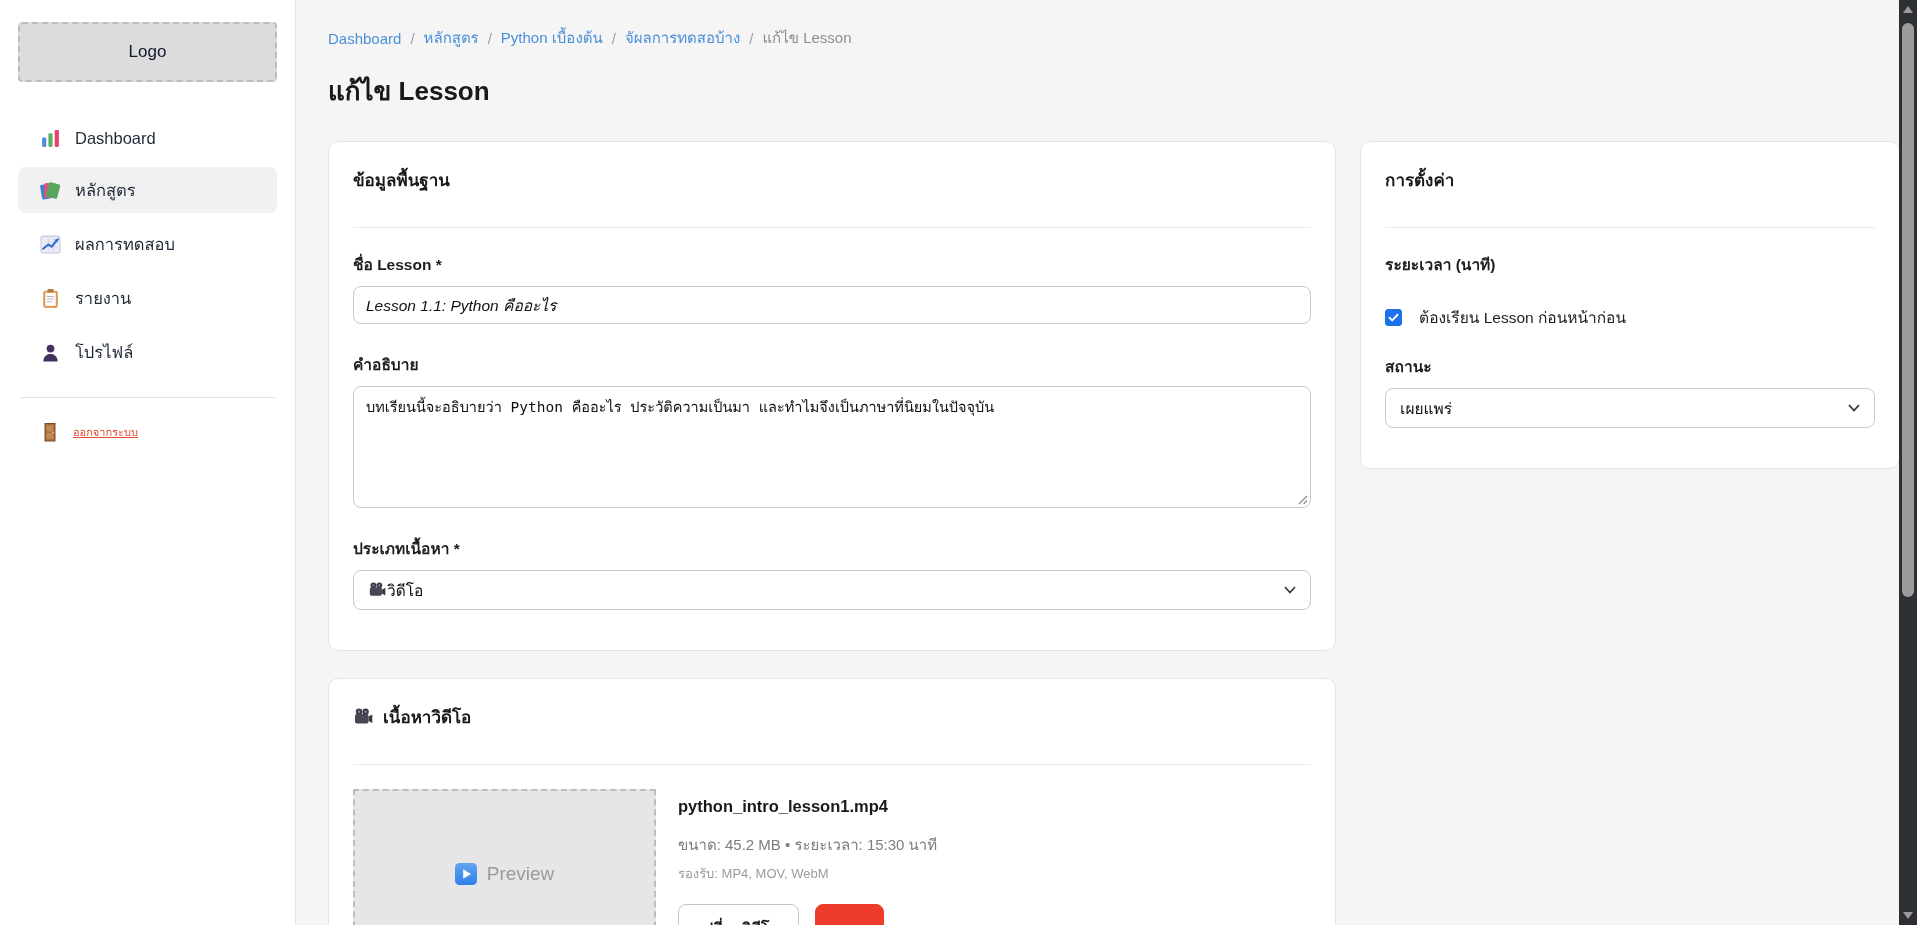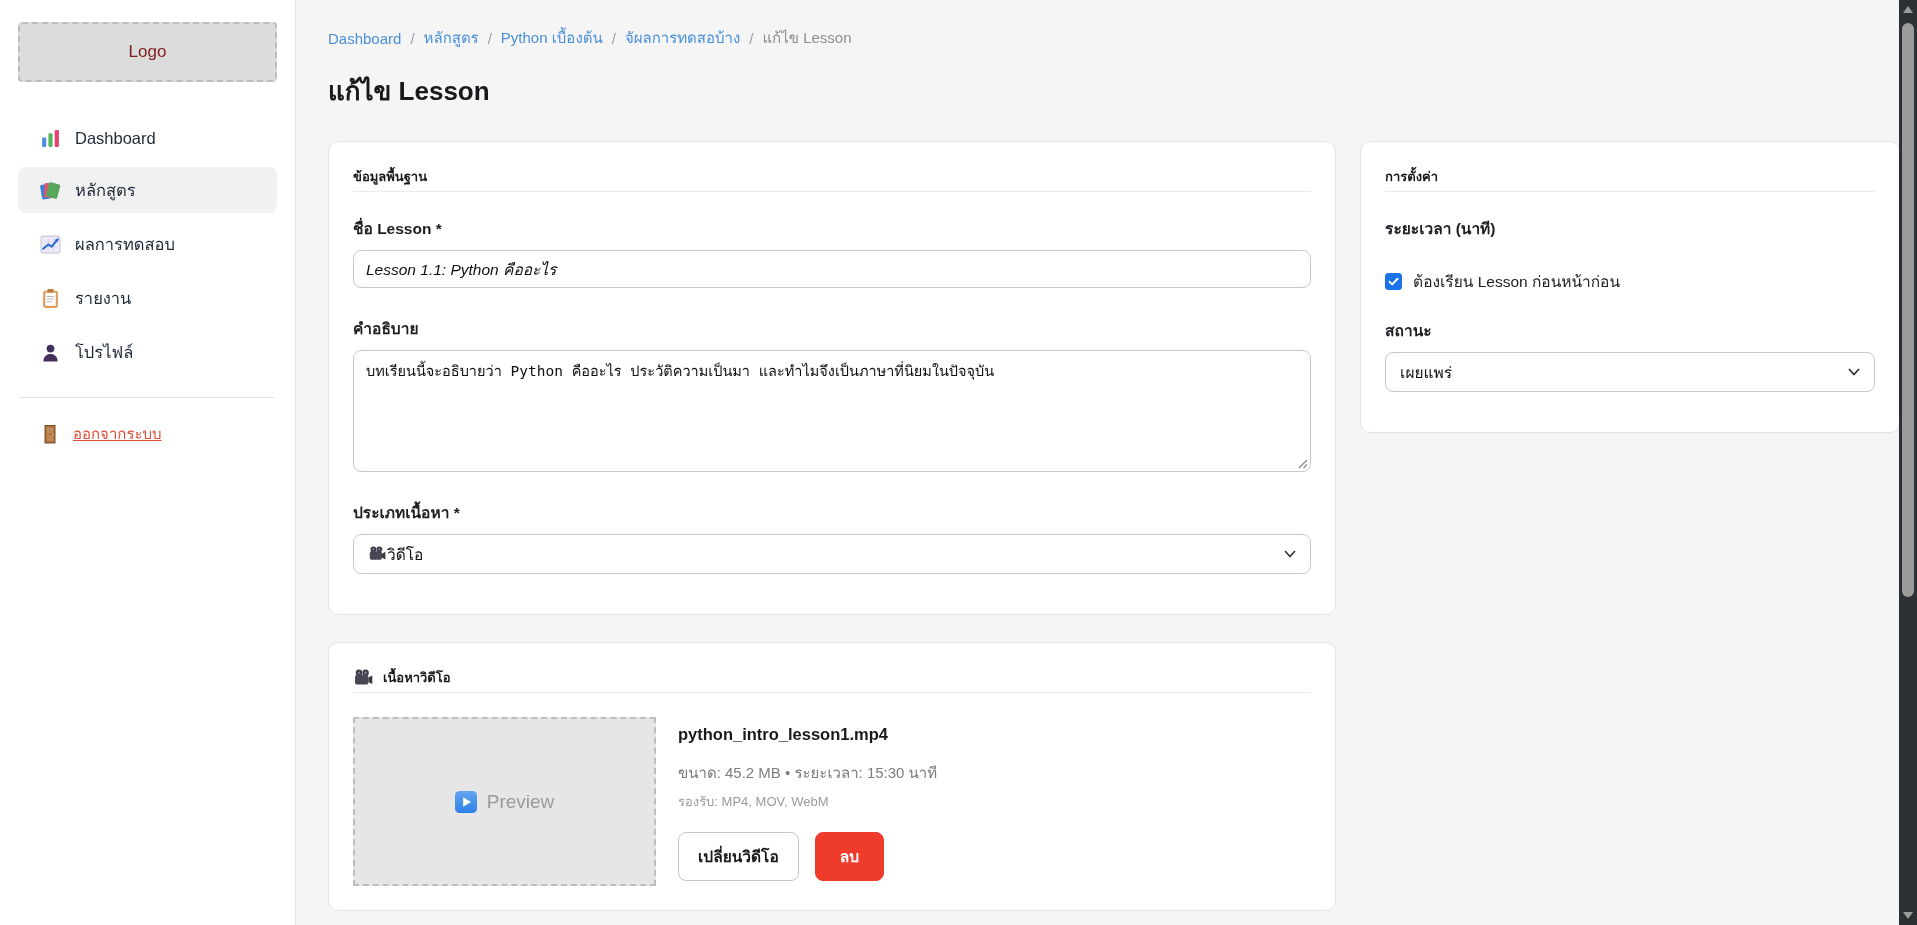--- a/index.html
+++ b/index.html
@@ -10,54 +10,54 @@
   }
 
   
   .sidebar {
     position:absolute; left:0; top:0; width:296px; height:925px;
     background:#ffffff; border-right:1px solid #e3e3e5; padding:22px 18px 0 18px;
   }
   .logo-box {
     height:60px; background:#dcdcdc; border:2px dashed #bdbdbd; border-radius:4px;
     display:flex; align-items:center; justify-content:center;
-    color:#7f1d1d; font-size:17px;
+    color:#0f172a; font-size:17px;
   }
   .nav { margin-top:36px; display:flex; flex-direction:column; gap:8px; }
   .nav-item {
     display:flex; align-items:center; gap:14px; padding:10px 14px 10px 22px;
     border-radius:8px; font-size:16.5px; color:#1f2937; cursor:pointer;
   }
   .nav-item.active { background:#f1f1f2; }
   .nav-item .ico { width:21px; height:21px; flex:0 0 21px; }
   .side-divider { border-top:1px solid #e2e2e4; margin:22px 2px 0 2px; }
   .logout {
     margin-top:24px; display:flex; align-items:center; gap:13px; padding-left:22px;
-    color:#e04e39; font-size:15px; text-decoration:underline; cursor:pointer;
+    color:#e04e39; font-size:11px; text-decoration:underline; cursor:pointer;
   }
   .logout .ico { width:20px; height:20px; }
 
   
   .main { position:absolute; left:296px; top:0; width:1604px; height:925px; padding:26px 0 0 32px; }
   .breadcrumb { display:flex; align-items:center; gap:9px; font-size:15px; }
   .breadcrumb .bc-link { color:#4a90d9; cursor:pointer; }
   .breadcrumb .bc-sep { color:#9aa0a6; }
   .breadcrumb .bc-current { color:#8a8f94; }
   .page-title { margin-top:20px; font-size:26px; font-weight:bold; color:#17191c; }
 
   .content-row { margin-top:30px; display:flex; gap:24px; align-items:flex-start; }
   .col-left { width:1012px; display:flex; flex-direction:column; gap:27px; }
   .col-right { width:542px; }
 
   .card {
     background:#fff; border:1px solid #e4e4e6; border-radius:10px; padding:24px;
   }
   .card-header {
-    font-size:13px; font-weight:bold; color:#17191c;
-    padding-bottom:4px; border-bottom:1px solid #ececee; margin-bottom:24px;
+    font-size:17px; font-weight:bold; color:#17191c;
+    padding-bottom:34px; border-bottom:1px solid #ececee; margin-bottom:24px;
     display:flex; align-items:center; gap:10px;
   }
   .card-header .ico { width:20px; height:20px; }
 
   .field-label { font-size:15.5px; font-weight:bold; color:#1c1e21; margin-bottom:9px; }
   .field-group { margin-bottom:28px; }
   .field-group:last-child { margin-bottom:16px; }
 
   .text-input {
     width:100%; height:38px; border:1px solid #c9c9cd; border-radius:8px;
@@ -75,21 +75,21 @@
   .resize-grip { position:absolute; right:3px; bottom:3px; width:12px; height:12px; cursor:nwse-resize; }
 
   .select {
     width:100%; height:40px; border:1px solid #c9c9cd; border-radius:8px; background:#fff;
     display:flex; align-items:center; gap:1px; padding:0 14px; font-size:15.5px; color:#111;
     cursor:pointer;
   }
   .select .chev { margin-left:auto; width:12px; height:8px; }
   .select .ico { width:18px; height:18px; }
 
-  .check-row { display:flex; align-items:center; gap:11px; margin:26px 0 24px 0; }
+  .check-row { display:flex; align-items:center; gap:17px; margin:26px 0 24px 0; }
   .checkbox {
     width:17px; height:17px; border-radius:3px; background:#1a73e8; border:1px solid #1a73e8;
     display:flex; align-items:center; justify-content:center; cursor:pointer; flex:0 0 17px;
   }
   .check-label { font-size:15.5px; color:#1c1e21; }
 
   
   .video-row { display:flex; gap:22px; }
   .preview-box {
     width:303px; height:169px; background:#e6e6e7; border:2px dashed #bdbdbf;

